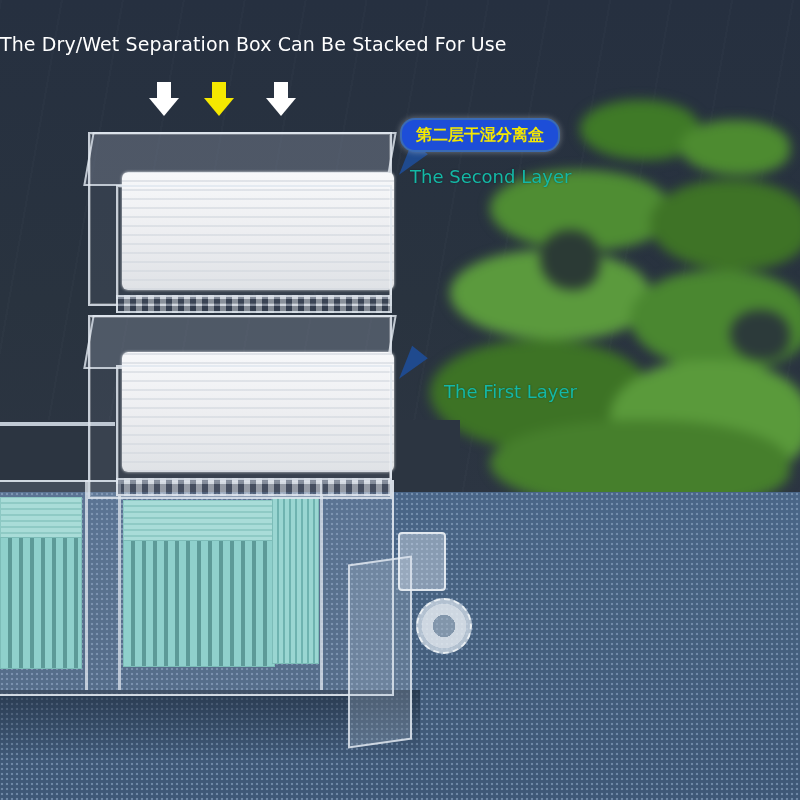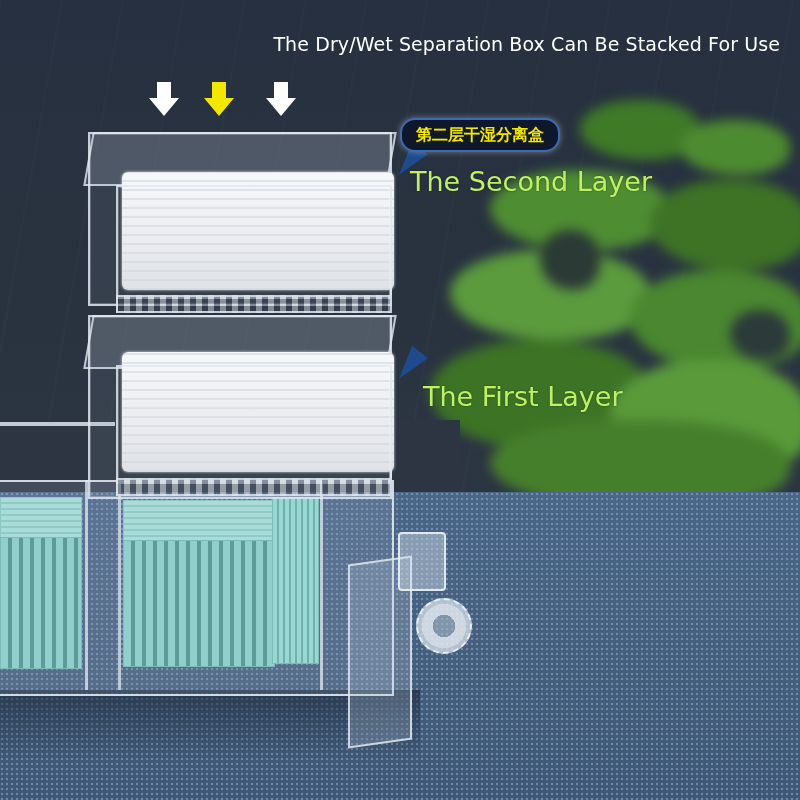--- a/index.html
+++ b/index.html
@@ -35,21 +35,21 @@
     position: absolute; left: 0; top: 690px; width: 420px; height: 70px;
     background: linear-gradient(180deg, rgba(20,30,45,0.55), rgba(20,30,45,0));
   }
   .table-top-edge {
     position: absolute; left: 0; top: 420px; width: 460px; height: 75px;
     background: #2c3541;
   }
 
   
   .headline {
-    position: absolute; left: 0; top: 33px; width: 780px; text-align: right;
+    position: absolute; left: 0; top: 33px; width: 780px; text-align: left;
     color: #ffffff; font-size: 19px; letter-spacing: 0.1px;
   }
 
   
   .arrow { position: absolute; top: 82px; width: 30px; height: 36px; }
   .arrow .shaft { position: absolute; left: 8px; top: 0; width: 14px; height: 18px; }
   .arrow .head {
     position: absolute; left: 0; top: 16px; width: 0; height: 0;
     border-left: 15px solid transparent; border-right: 15px solid transparent;
     border-top: 18px solid;
@@ -116,31 +116,31 @@
   .leg {
     position: absolute; left: 348px; top: 560px; width: 60px; height: 180px;
     border: 2px solid rgba(225,232,240,0.85);
     background: rgba(185,198,215,0.25);
     transform: skewY(-8deg);
   }
 
   
   .bubble {
     position: absolute; height: 30px; padding: 0 14px; border-radius: 15px;
-    background: #0f172a; border: 2px solid #3a6bb5;
+    background: #1d4ed8; border: 2px solid #3a6bb5;
     box-shadow: 0 0 6px rgba(255,255,255,0.35);
     font-size: 16px; font-weight: bold; line-height: 30px; white-space: nowrap;
   }
   .bubble-tail {
     position: absolute; width: 0; height: 0;
     border-left: 10px solid transparent; border-right: 10px solid transparent;
     border-top: 34px solid #1f4a8e; transform: rotate(38deg); transform-origin: top center;
   }
   .layer-label {
-    position: absolute; color: #bef264; font-size: 27px; white-space: nowrap;
+    position: absolute; color: #14b8a6; font-size: 18px; white-space: nowrap;
     text-shadow: 0 0 2px rgba(0,0,0,0.4);
   }
 </style>
 </head>
 <body>
 
 <div class="scene">
 
   <div class="backdrop"></div>
 
@@ -203,15 +203,15 @@
   <div class="box" style="left:116px;top:185px;width:272px;height:110px;background:transparent;"></div>
   <div class="tray-bottom" style="left:116px;top:295px;width:272px;"></div>
 
   <div class="bubble-tail" style="left:410px;top:148px;"></div>
   <div class="bubble" style="left:400px;top:118px;color:#f5e800;">
     <span>第二层干湿分离盒</span>
   </div>
   <div class="layer-label" style="left:410px;top:166px;">The Second Layer</div>
 
   <div class="bubble-tail" style="left:410px;top:352px;"></div>
-  <div class="layer-label" style="left:423px;top:381px;">The First Layer</div>
+  <div class="layer-label" style="left:444px;top:381px;">The First Layer</div>
 
 </div>
 
 </body></html>

